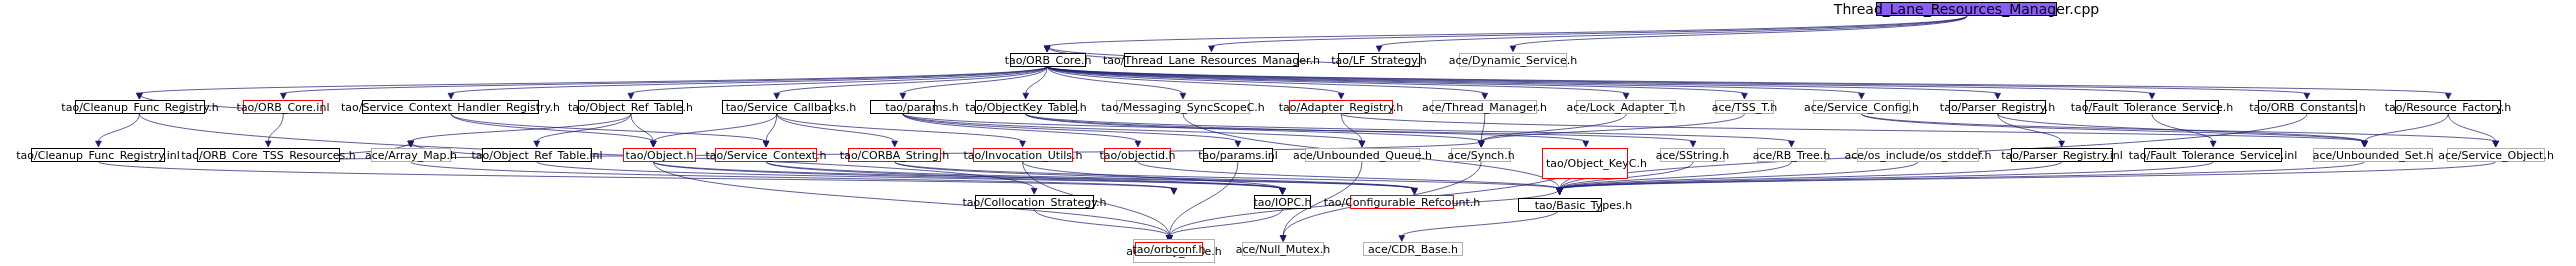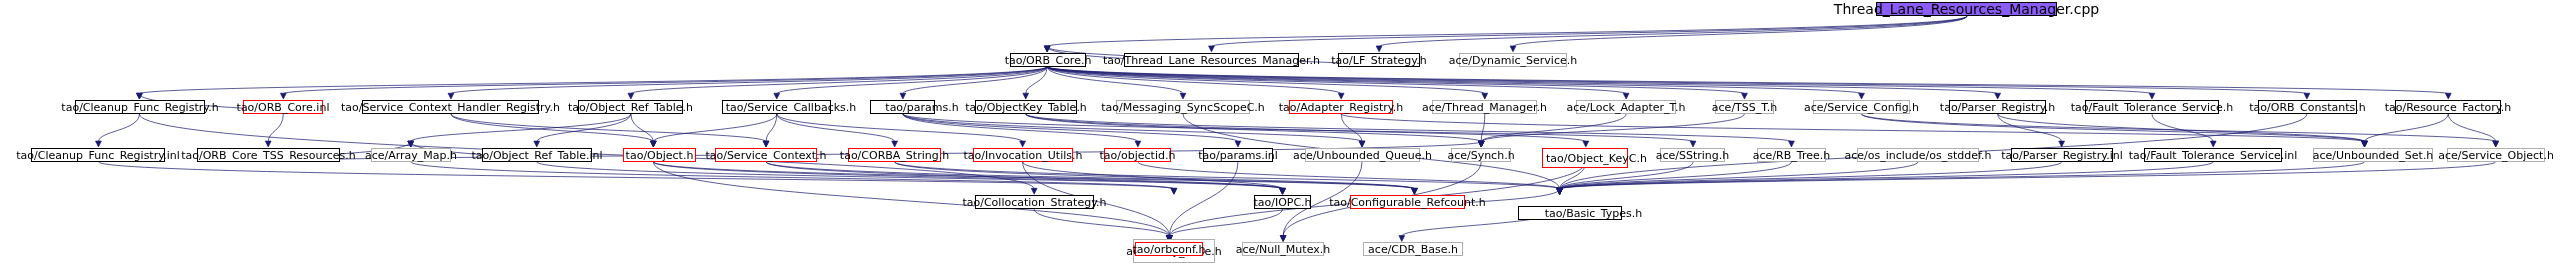--- a/index.html
+++ b/index.html
@@ -302,21 +302,21 @@
       </div>
       <div class="node black" style="left: 1203px; top: 148px; width: 70px; height: 14.3px; align-items: flex-end;">
         <span>tao/params.inl</span>
       </div>
       <div class="node gray" style="left: 1305px; top: 148px; width: 115px; height: 14.3px;">
         <span>ace/Unbounded_Queue.h</span>
       </div>
       <div class="node gray" style="left: 1451px; top: 148px; width: 60px; height: 14.3px;">
         <span>ace/Synch.h</span>
       </div>
-      <div class="node red" style="left: 1542px; top: 148px; width: 86px; height: 20px; padding-left: 23px;">
+      <div class="node red" style="left: 1542px; top: 148px; width: 86px; height: 31px; padding-left: 23px;">
         <span>tao/Object_KeyC.h</span>
       </div>
       <div class="node gray" style="left: 1660px; top: 148px; width: 65px; height: 14.3px;">
         <span>ace/SString.h</span>
       </div>
       <div class="node gray" style="left: 1757px; top: 148px; width: 69px; height: 14.3px;">
         <span>ace/RB_Tree.h</span>
       </div>
       <div class="node gray" style="left: 1857px; top: 148px; width: 122px; height: 14.3px;">
         <span>ace/os_include/os_stddef.h</span>
@@ -335,24 +335,24 @@
       </div>
       <div class="node black" style="left: 975px; top: 195px; width: 119px; height: 14.3px;">
         <span>tao/Collocation_Strategy.h</span>
       </div>
       <div class="node gray" style="left: 1133px; top: 195px; width: 82px; height: 24px; margin-top: 44px;">
         <span>ace/Array_Base.h</span>
       </div>
       <div class="node black" style="left: 1254px; top: 195px; width: 57px; height: 14.3px;">
         <span>tao/IOPC.h</span>
       </div>
-      <div class="node red" style="left: 1350px; top: 195px; width: 115px; height: 14.3px;">
+      <div class="node red" style="left: 1350px; top: 195px; width: 104px; height: 14.3px;">
         <span>tao/Configurable_Refcount.h</span>
       </div>
-      <div class="node black" style="left: 1518px; top: 206px; width: 104px; height: 14.3px; padding-left: 47px;">
+      <div class="node black" style="left: 1518px; top: 198px; width: 84px; height: 14.3px; padding-left: 47px;">
         <span>tao/Basic_Types.h</span>
       </div>
       <div class="node red" style="left: 1135px; top: 242px; width: 68px; height: 14.3px;">
         <span>tao/orbconf.h</span>
       </div>
       <div class="node gray" style="left: 1242px; top: 242px; width: 82px; height: 14.3px;">
         <span>ace/Null_Mutex.h</span>
       </div>
       <div class="node gray" style="left: 1363px; top: 242px; width: 100px; height: 14.3px;">
         <span>ace/CDR_Base.h</span>

